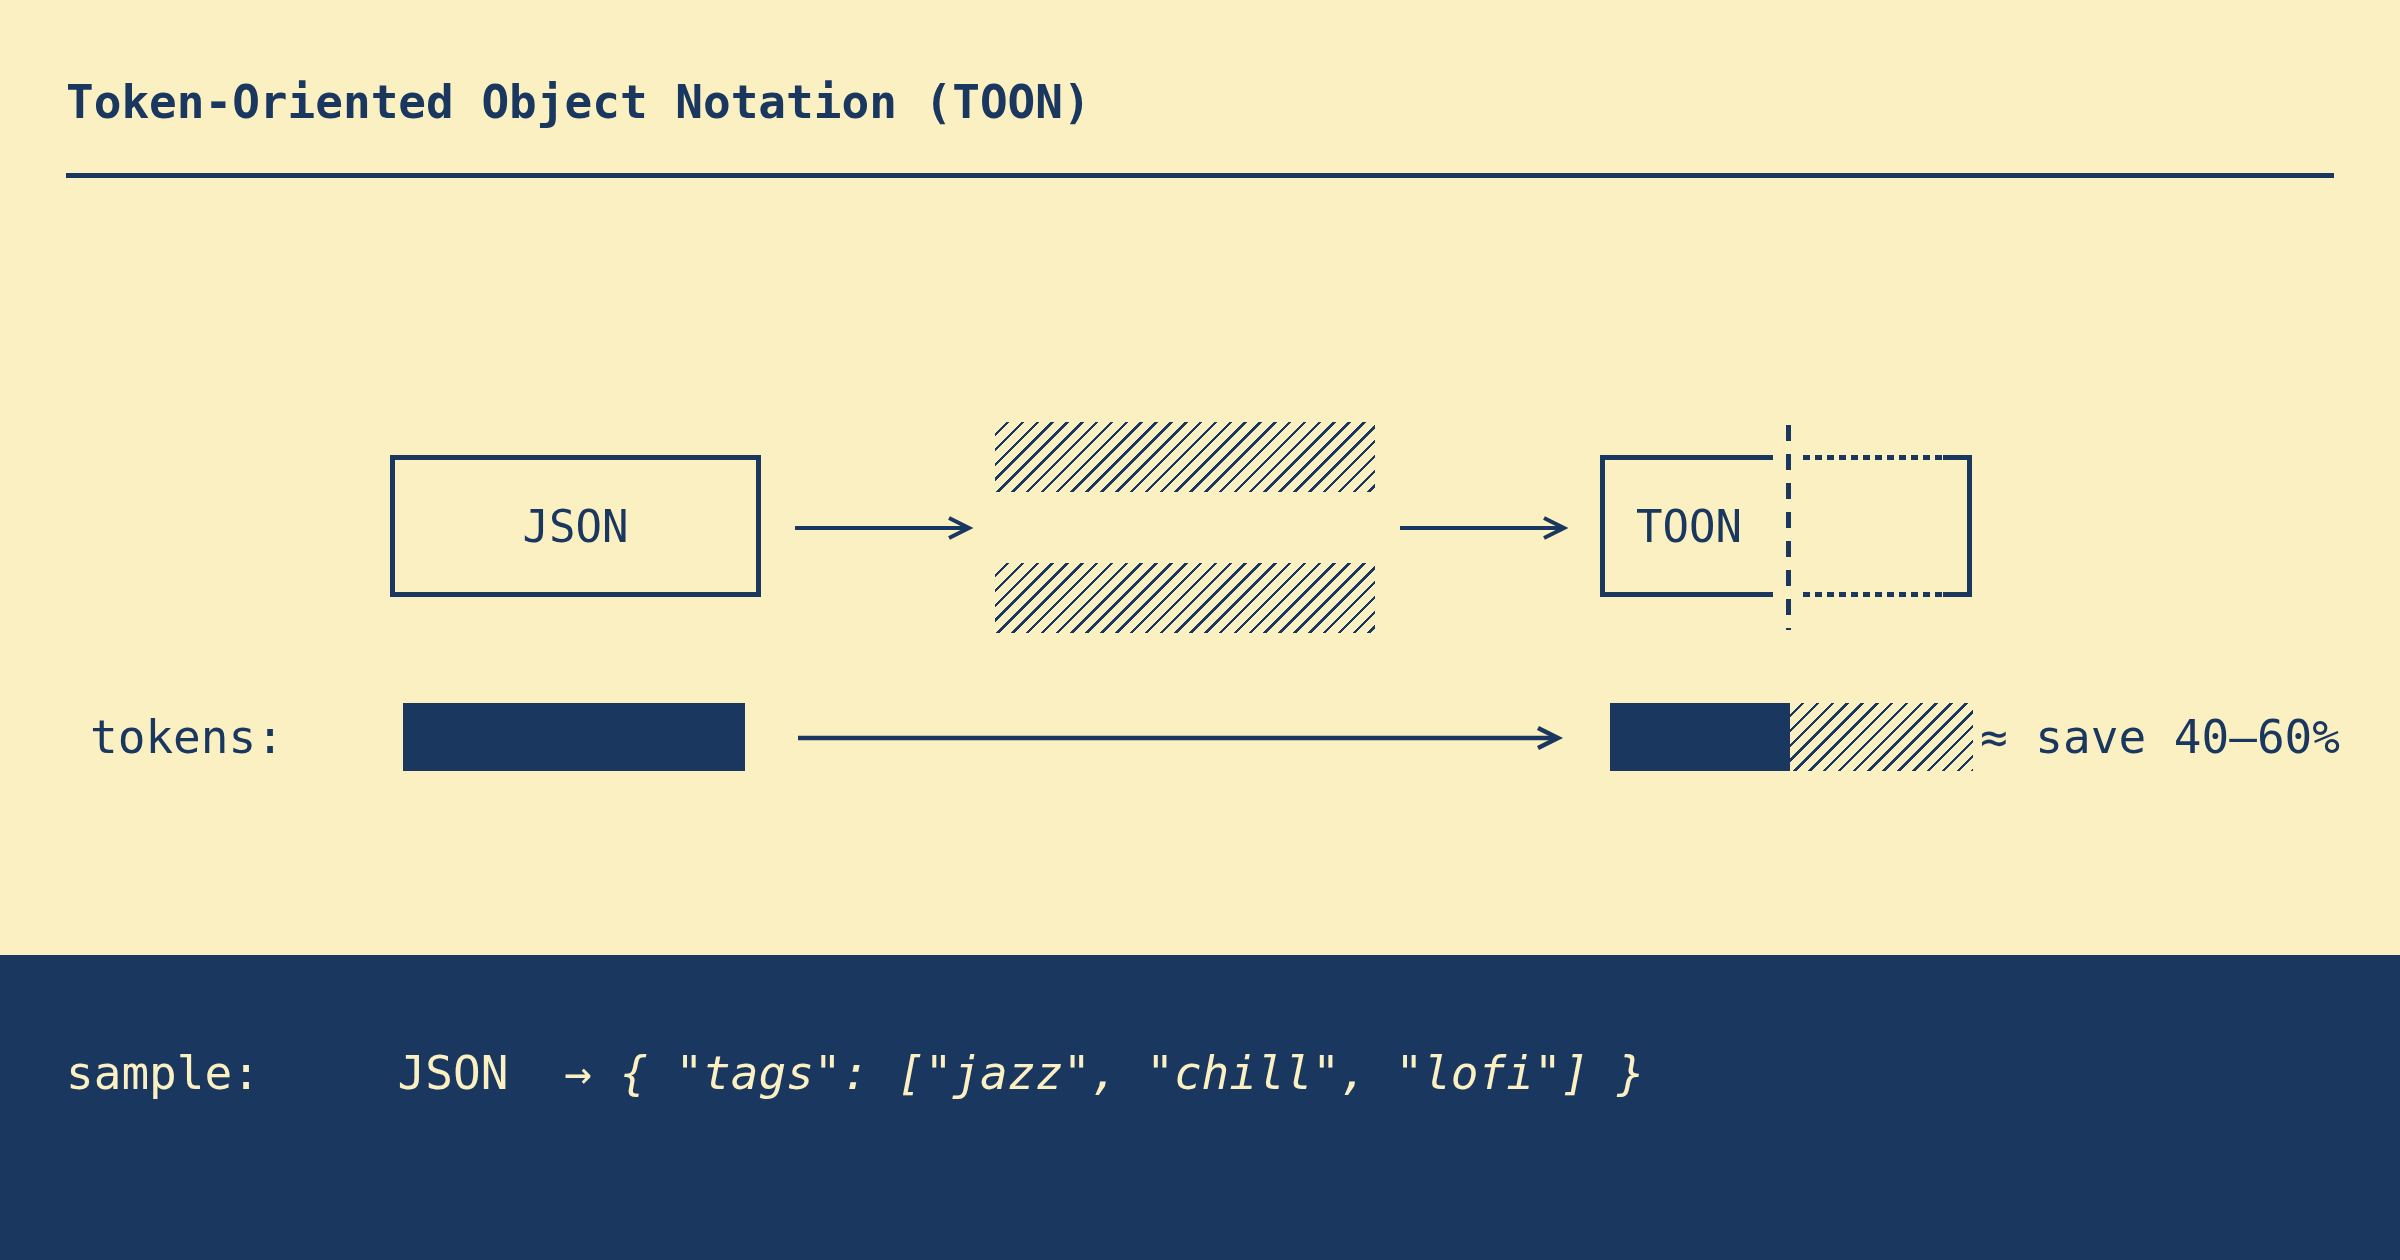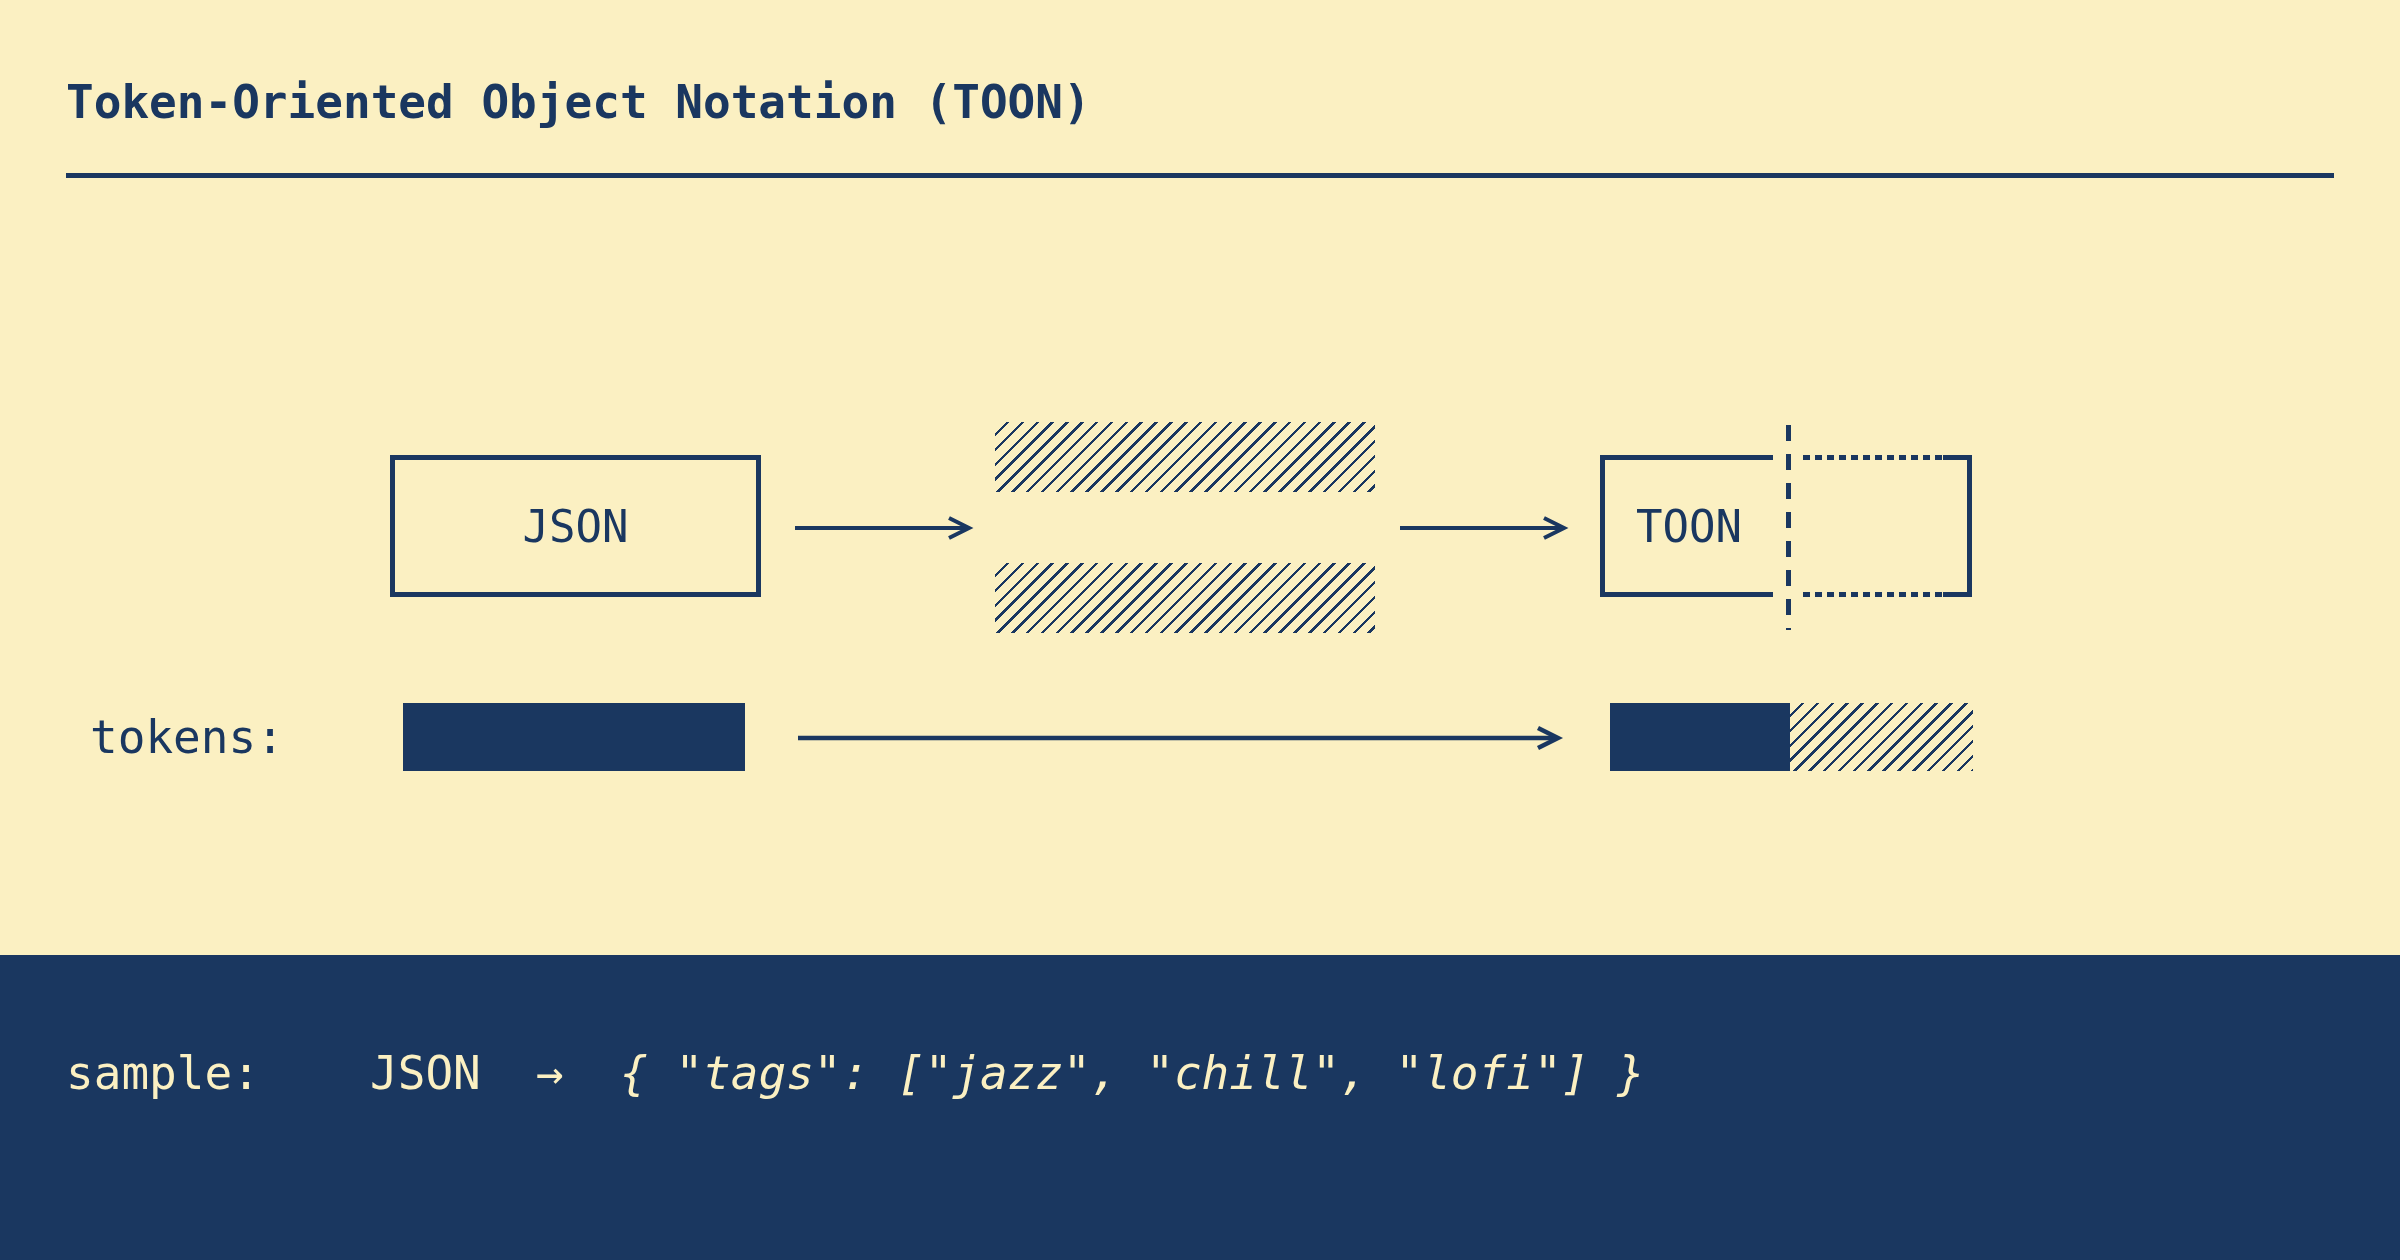--- a/index.html
+++ b/index.html
@@ -8,21 +8,21 @@
   }
   html,body{margin:0;padding:0;background:var(--cream);}
   .canvas{
     position:relative;
     width:2400px;height:1260px;
     background:var(--cream);
     font-family:"DejaVu Sans Mono", monospace;
     color:var(--ink);
     overflow:hidden;
   }
-  .abs{position:absolute;}
+  .abs{position:absolute;text-align:center;}
 
   
   .title{
     left:66px;top:76px;
     font-size:46px;line-height:52px;
     font-weight:600;
     letter-spacing:0px;
     white-space:pre;
   }
   .hr{
@@ -150,20 +150,21 @@
 
   <div class="abs arrow arrow-long">
     <svg width="766" height="30" viewBox="0 0 766 30" fill="none" stroke="#1A3760" stroke-width="4.5">
       <line x1="0" y1="15" x2="758" y2="15"></line>
       <polyline points="740,5 760,15 740,25" fill="none"></polyline>
     </svg>
   </div>
 
   <div class="abs bar bar-toon-solid"></div>
   <div class="abs hatch bar-toon-hatch"></div>
+  <div class="abs save-note">≈ save 40–60%</div>
 
   <div class="abs sample-section"></div>
   <div class="abs sample-label on-dark">sample:</div>
 
   <div class="abs sample-line sample-line-1 on-dark"><span class="fmt">JSON</span><span class="arr">→</span><span class="italic">{ "tags": ["jazz", "chill", "lofi"] }</span></div>
 
 
 </div>
 
 </body></html>

